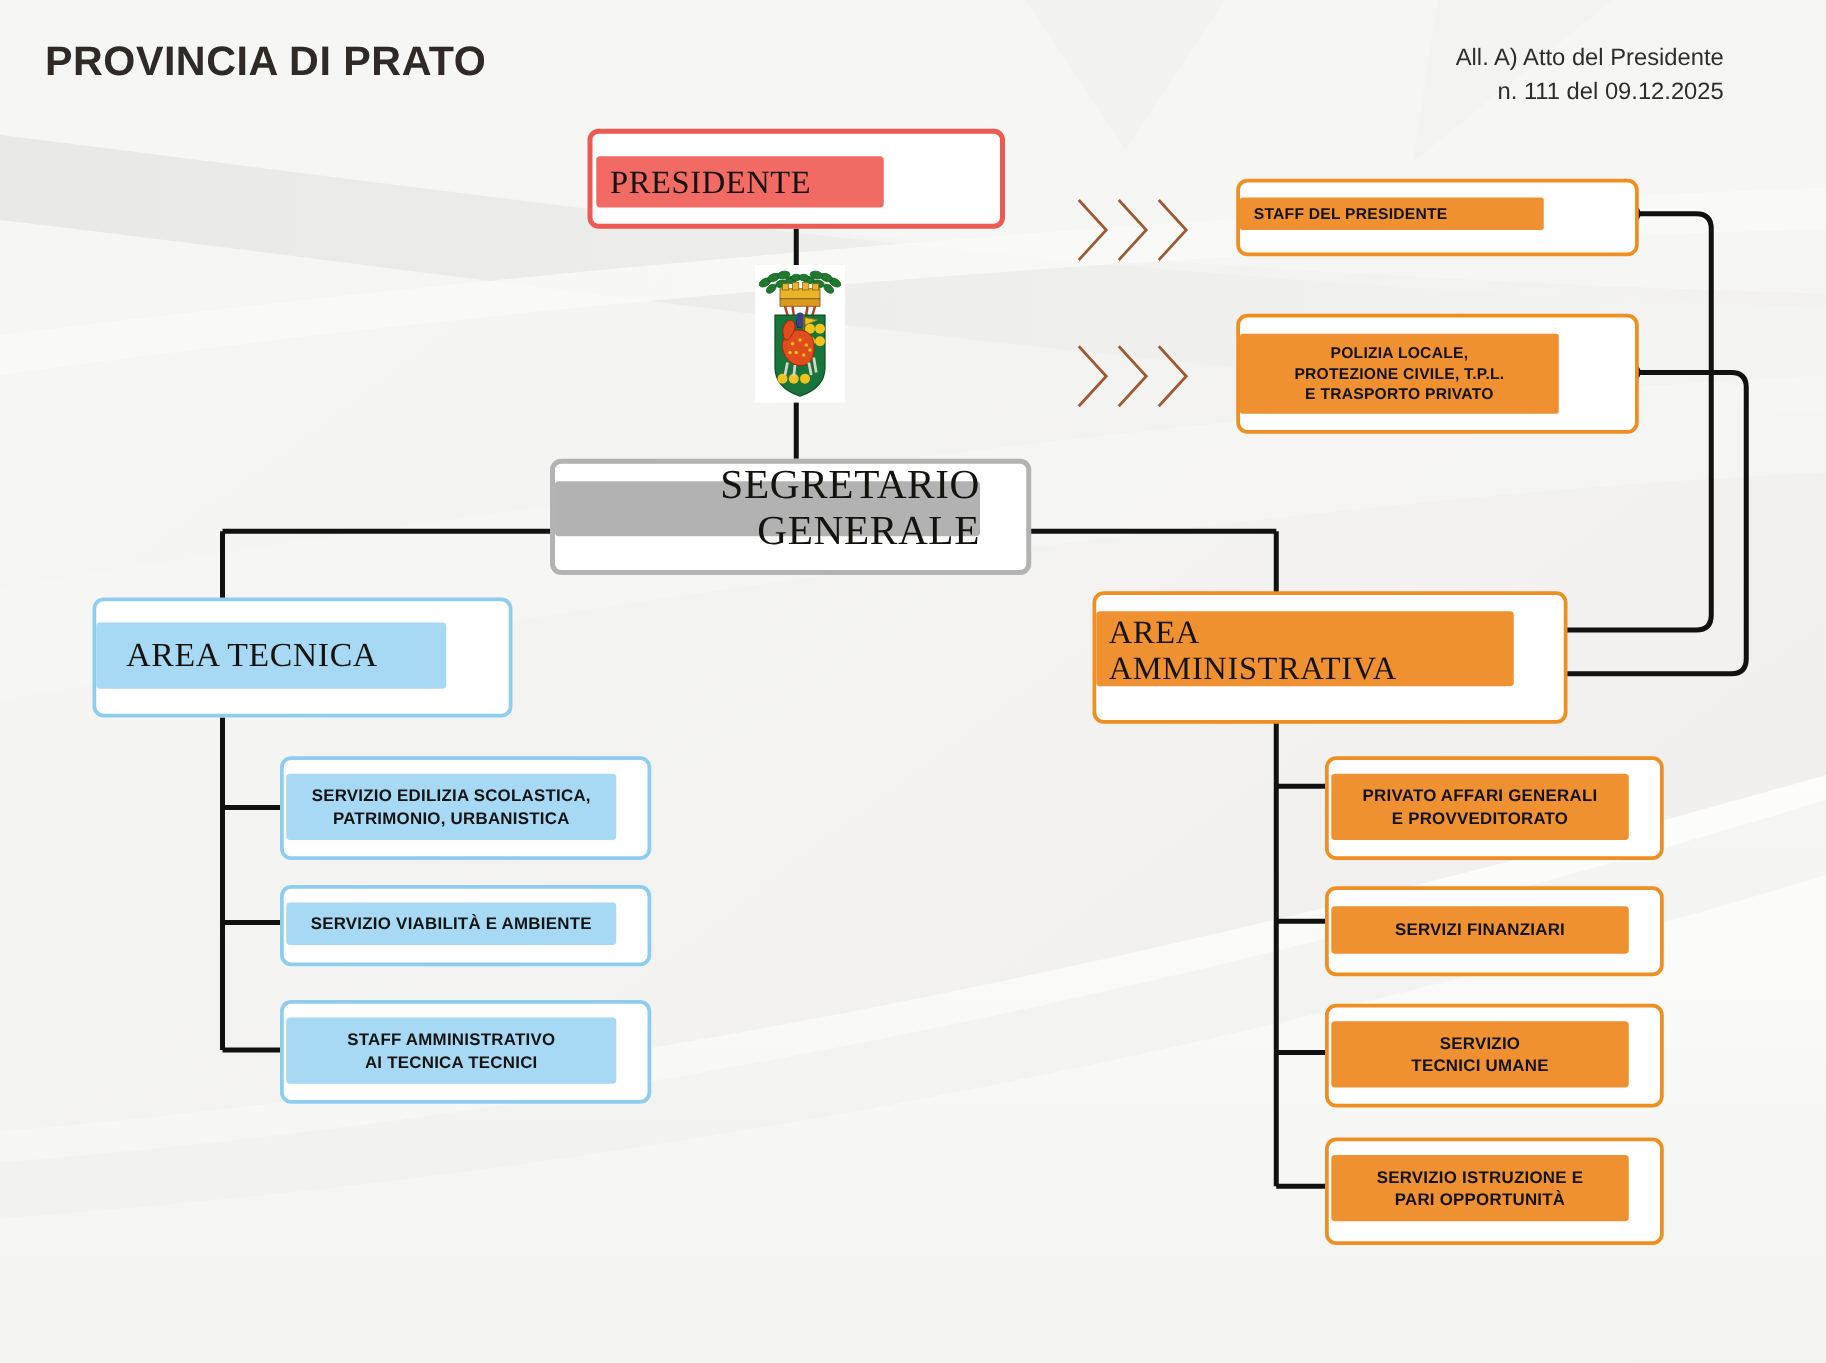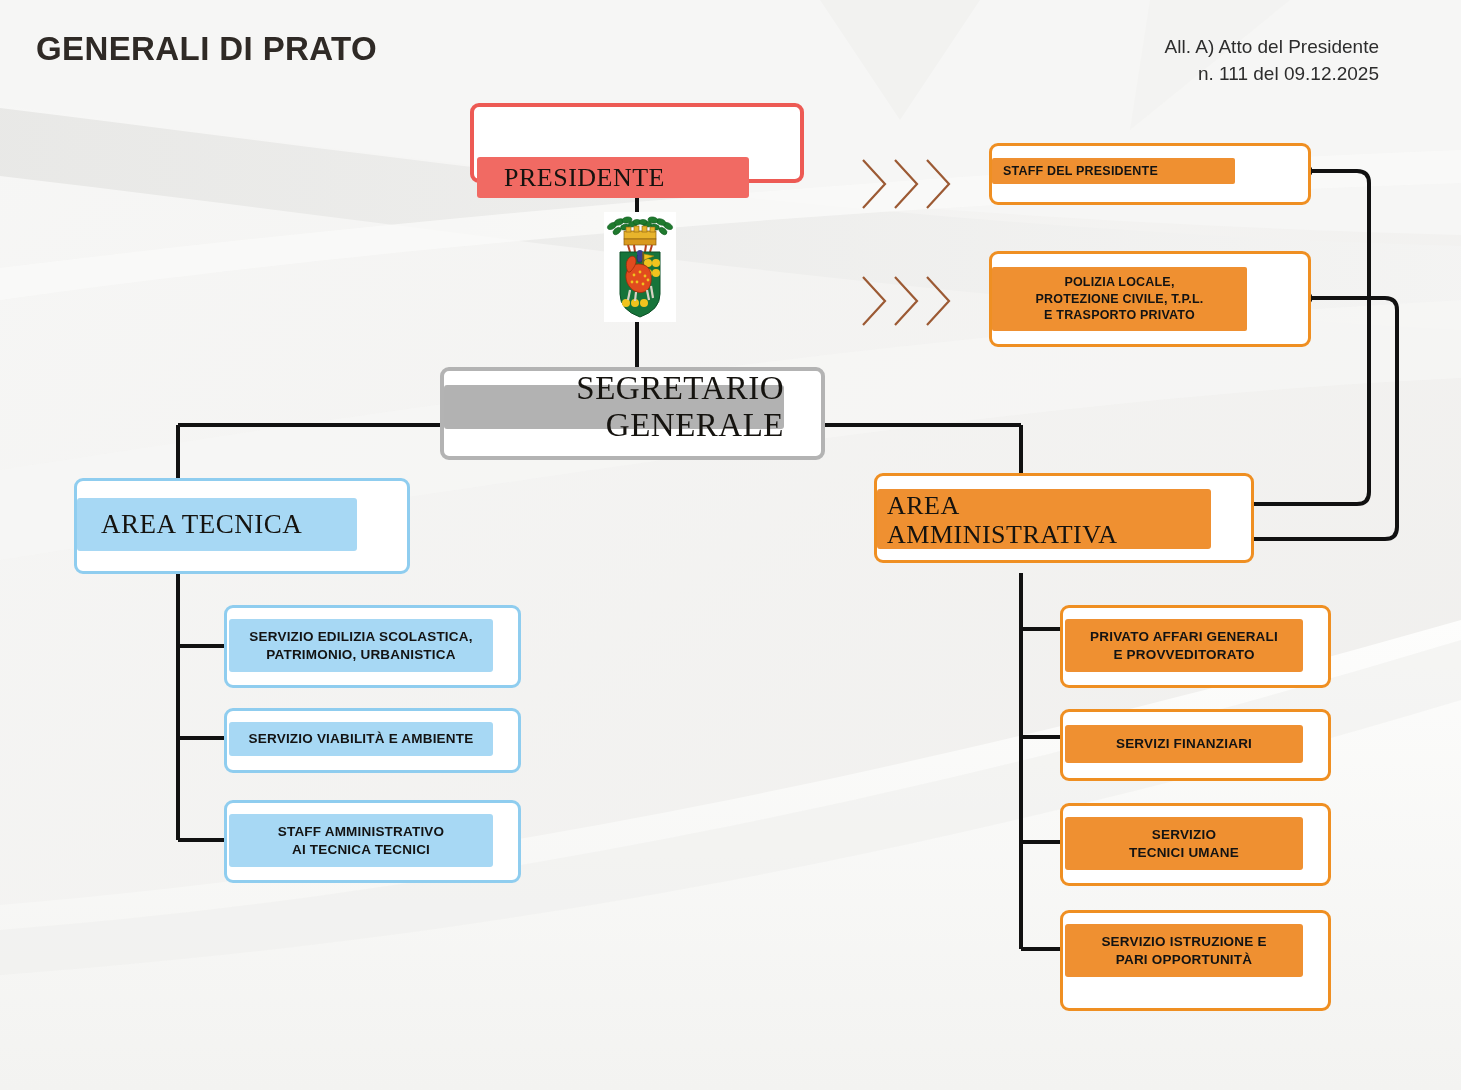--- a/index.html
+++ b/index.html
@@ -58,23 +58,23 @@
     letter-spacing:.2px;
     line-height:1.32;
   }
 
   
   #presidente{
     left:470px;top:103px;width:334px;height:80px;
     border:4px solid #ed5a54;
   }
   #presidente .bar{
-    left:3px;top:18px;width:272px;height:41px;
+    left:3px;top:18px;width:230px;height:41px;
     background:#f16a63;border-radius:3px;
-    justify-content:flex-start;padding-left:27px;margin-top:32px;
+    justify-content:flex-start;padding-left:11px;
   }
   #presidente .bar span{font-size:26px;}
 
   
   #staff-presidente{
     left:989px;top:143px;width:322px;height:62px;
     border:3px solid #ef8f22;
   }
   #staff-presidente .bar{
     left:0px;top:12px;width:243px;height:26px;
@@ -113,21 +113,21 @@
   }
   #area-tecnica .bar{
     left:0px;top:17px;width:280px;height:53px;
     background:#a7d8f4;border-radius:3px;
     justify-content:flex-start;padding-left:24px;
   }
   #area-tecnica .bar span{font-size:27px;}
 
   
   #area-amministrativa{
-    left:874px;top:473px;width:380px;height:90px;
+    left:874px;top:473px;width:380px;height:106px;
     border:3px solid #ef8f22;
   }
   #area-amministrativa .bar{
     left:0px;top:13px;width:334px;height:60px;
     background:#ef9031;border-radius:3px;
     justify-content:flex-start;align-items:flex-start;
     padding-left:10px;padding-top:2px;
     flex-direction:column;
   }
   #area-amministrativa .bar span{font-size:26px;line-height:1.12;text-align:left;}
@@ -160,21 +160,21 @@
     background:#ef9031;border-radius:3px;
   }
   .svc-orange .bar span{font-size:13.5px;}
 
   #svc-o1{top:605px;height:83px;}
   #svc-o1 .bar{top:11px;height:53px;}
   #svc-o2{top:709px;height:72px;}
   #svc-o2 .bar{top:13px;height:38px;}
   #svc-o3{top:803px;height:83px;}
   #svc-o3 .bar{top:11px;height:53px;}
-  #svc-o4{top:910px;height:101px;}
+  #svc-o4{top:910px;height:86px;}
   #svc-o4 .bar{top:11px;height:53px;}
 
   
   #stemma{
     position:absolute;left:604px;top:212px;width:72px;height:110px;
     background:#ffffff;
   }
   #stemma svg{display:block;}
 
   
@@ -240,21 +240,21 @@
     </g>
 
     <g stroke="#111111" stroke-width="4" fill="#ffffff">
       <circle cx="1305" cy="171" r="5.5"></circle>
       <circle cx="1305" cy="298" r="5.5"></circle>
       <circle cx="1240" cy="504" r="6"></circle>
       <circle cx="1240" cy="539" r="6"></circle>
     </g>
   </svg>
 
-  <div id="title">GENERALI DI PRATO</div>
+  <div id="title">PROVINCIA DI PRATO</div>
   <div id="docref">
     <div>All. A) Atto del Presidente</div>
     <div>n. 111 del 09.12.2025</div>
   </div>
 
   <svg class="chev" style="left:860px;top:155px;" width="96" height="58" viewBox="0 0 96 58">
     <g fill="none" stroke="#9c5a34" stroke-width="2.2">
       <path d="M3,5 L25,29 L3,53"></path>
       <path d="M35,5 L57,29 L35,53"></path>
       <path d="M67,5 L89,29 L67,53"></path>

